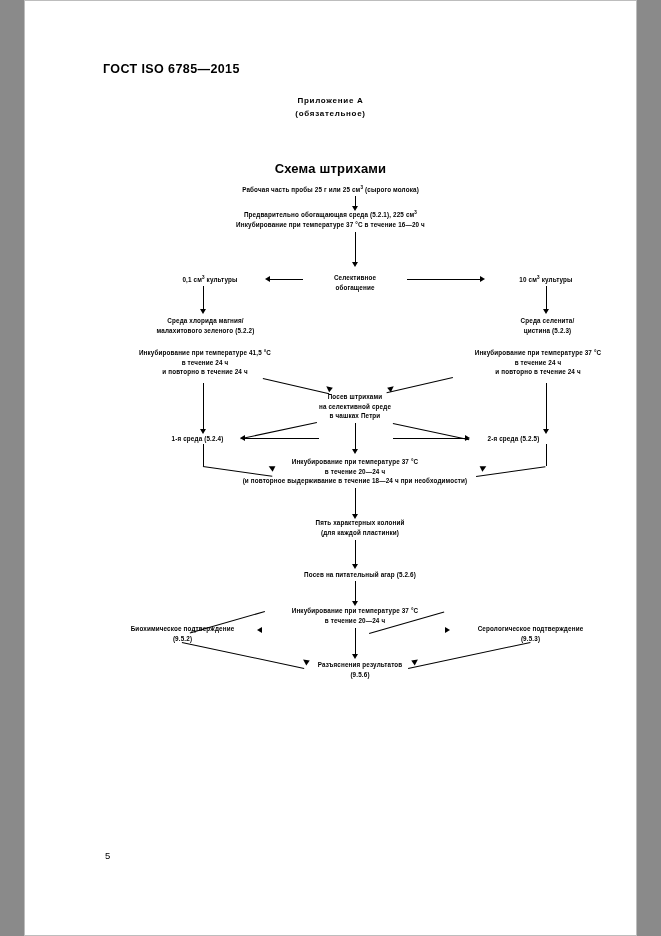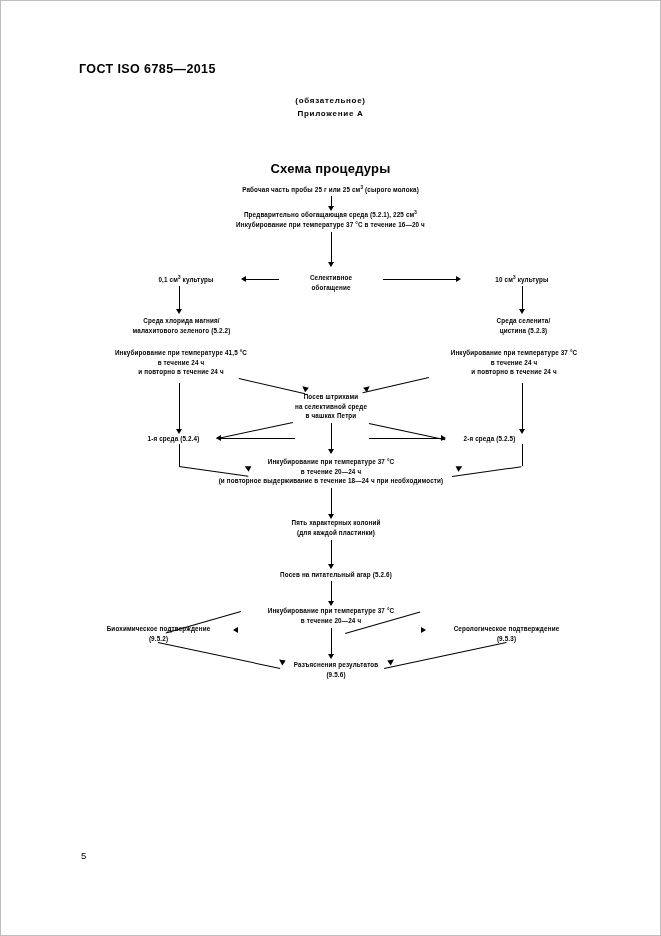--- a/index.html
+++ b/index.html
@@ -1,20 +1,20 @@
 <!DOCTYPE html>
 <html lang="ru"><head>
 <meta charset="utf-8">
 <title>ГОСТ ISO 6785—2015</title>
 <style>
   html,body{margin:0;padding:0;background:#8a8a8a;}
   body{font-family:"Liberation Sans",sans-serif;}
   .page{
     position:relative;
-    width:661px;height:936px;
+    width:613px;height:936px;
     background:#ffffff;
     margin:0 auto;
     overflow:hidden;
     border:1px solid #bdbdbd;
     box-sizing:border-box;
   }
   .std-header{
     position:absolute;left:78px;top:61px;
     font-size:12.5px;font-weight:bold;letter-spacing:.4px;color:#000;
     white-space:nowrap;
@@ -72,25 +72,25 @@
   }
 </style>
 </head>
 <body>
 
 <div class="page">
 
   <div class="std-header">ГОСТ ISO 6785—2015</div>
 
   <div class="annex">
+    <div>Приложение А</div>
     <div>(обязательное)</div>
-    <div>Приложение А</div>
-  </div>
-
-  <div class="scheme-title">Схема процедуры</div>
+  </div>
+
+  <div class="scheme-title">Схема штрихами</div>
 
   <div class="node" style="left:0;right:0;top:184px;">
     <span>Рабочая часть пробы 25 г или 25 см</span><sup>3</sup><span> (сырого молока)</span>
   </div>
   <div class="vline" style="left:330px;top:195px;height:12px;"></div>
   <div class="arrow down" style="left:327px;top:205px;"></div>
 
   <div class="node" style="left:0;right:0;top:209px;">
     <div>
       <span>Предварительно обогащающая среда (5.2.1), 225 см</span><sup>3</sup>

